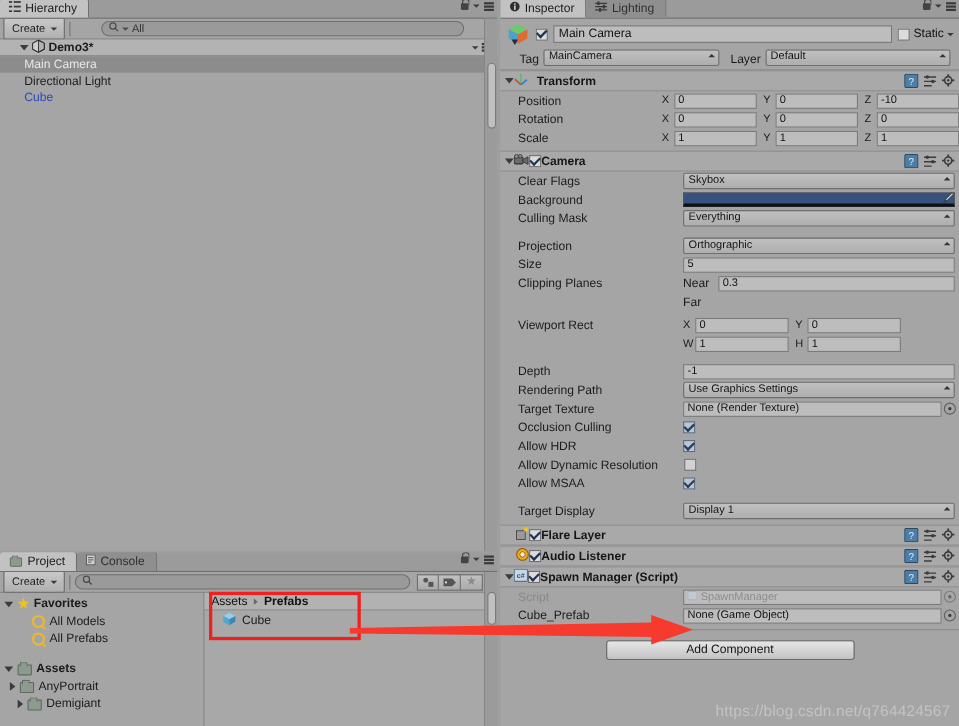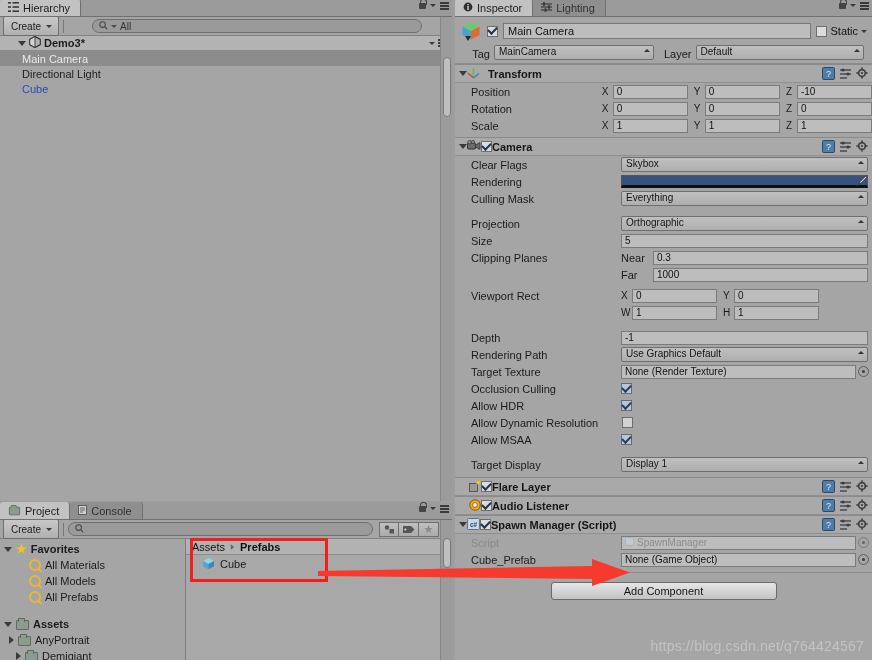--- a/index.html
+++ b/index.html
@@ -313,24 +313,20 @@
 
     <div class="proj-body">
       <div class="proj-left">
         <div class="p-row b">
           <span class="tri"></span>
           <span class="star">★</span>
           <span>Favorites</span>
         </div>
         <div class="p-row" style="padding-left:29px;">
           <span class="mag"></span>
-          <span>All Materials</span>
-        </div>
-        <div class="p-row" style="padding-left:29px;">
-          <span class="mag"></span>
           <span>All Models</span>
         </div>
         <div class="p-row" style="padding-left:29px;">
           <span class="mag"></span>
           <span>All Prefabs</span>
         </div>
         <div style="height:11px"></div>
         <div class="p-row b">
           <span class="tri"></span>
           <span class="folder" style="margin-top:2px"></span>
@@ -569,21 +565,21 @@
         </span>
       </div>
 
       <div class="prow">
         <span class="pl">Clear Flags</span>
         <div class="dd" style="flex:1;margin-right:4px">
           <span>Skybox</span>
         </div>
       </div>
       <div class="prow">
-        <span class="pl">Rendering</span>
+        <span class="pl">Background</span>
         <div id="bgswatch" style="flex: 1 1 0%; height: 13px; margin-right: 4px; border-width: 1px 1px 3px; border-style: solid; border-color: rgb(85, 85, 85) rgb(85, 85, 85) rgb(16, 16, 16); border-image: initial; background: rgb(55, 82, 126);"></div>
         <span class="ico" style="position:absolute;right:4px;">
           <svg width="12" height="12" viewBox="0 0 12 12">
               <path d="M9.5 1.2 L10.8 2.5 L5.2 8.1 L3.2 8.8 L3.9 6.8 Z" fill="#d6d6d6" stroke="#3a3a3a" stroke-width="0.9"></path>
               <line x1="1" y1="11" x2="3.4" y2="8.6" stroke="#3a3a3a" stroke-width="1"></line>
             </svg>
         </span>
       </div>
       <div class="prow">
         <span class="pl">Culling Mask</span>
@@ -607,23 +603,20 @@
       <div class="prow">
         <span class="pl">Clipping Planes</span>
         <span class="lbl" style="width:32px;">Near</span>
         <div class="field" style="flex:1;margin-right:4px">
             <span>0.3</span>
           </div>
       </div>
       <div class="prow">
         <span class="pl"></span>
         <span class="lbl" style="width:32px;">Far</span>
-        <div class="field" style="flex:1;margin-right:4px">
-            <span>1000</span>
-          </div>
       </div>
       <div style="height:4px"></div>
       <div class="prow">
         <span class="pl">Viewport Rect</span>
         <span class="axis">X</span>
         <div class="field" style="width:85px">
             <span>0</span>
           </div>
         <span class="axis" style="margin-left:6px">Y</span>
         <div class="field" style="width:85px">
@@ -644,21 +637,21 @@
       <div style="height:8px"></div>
       <div class="prow">
         <span class="pl">Depth</span>
         <div class="field" style="flex:1;margin-right:4px">
             <span>-1</span>
           </div>
       </div>
       <div class="prow">
         <span class="pl">Rendering Path</span>
         <div class="dd" style="flex:1;margin-right:4px">
-          <span>Use Graphics Default</span>
+          <span>Use Graphics Settings</span>
         </div>
       </div>
       <div class="prow">
         <span class="pl">Target Texture</span>
         <div class="field" style="flex:1;margin-right:2px">
             <span>None (Render Texture)</span>
           </div>
         <span class="radio-o" style="margin-right:3px"></span>
       </div>
       <div class="prow">

